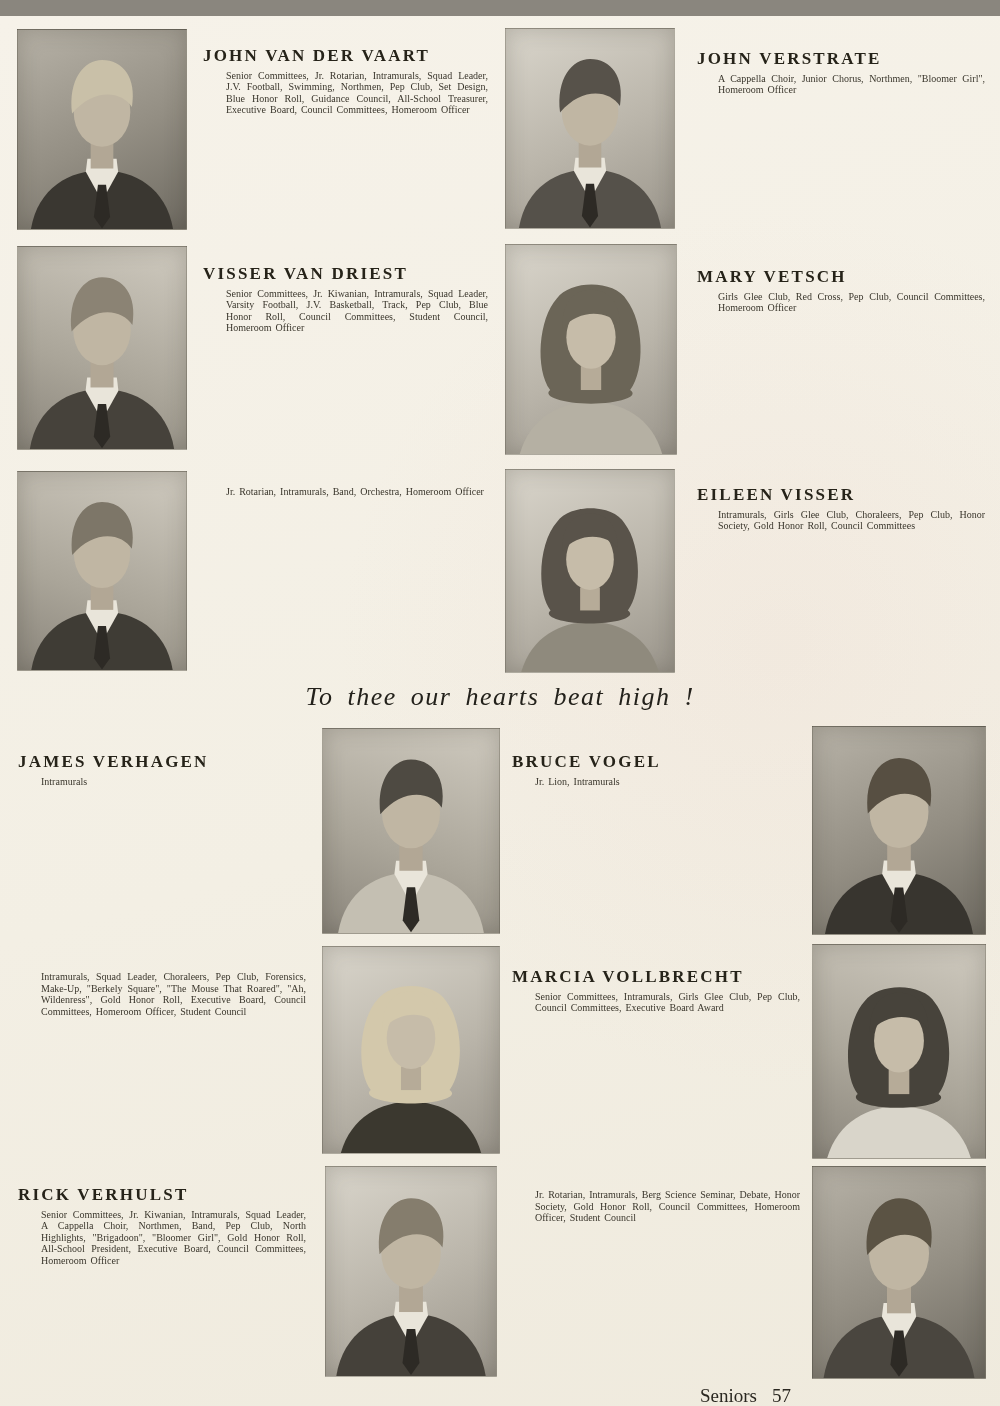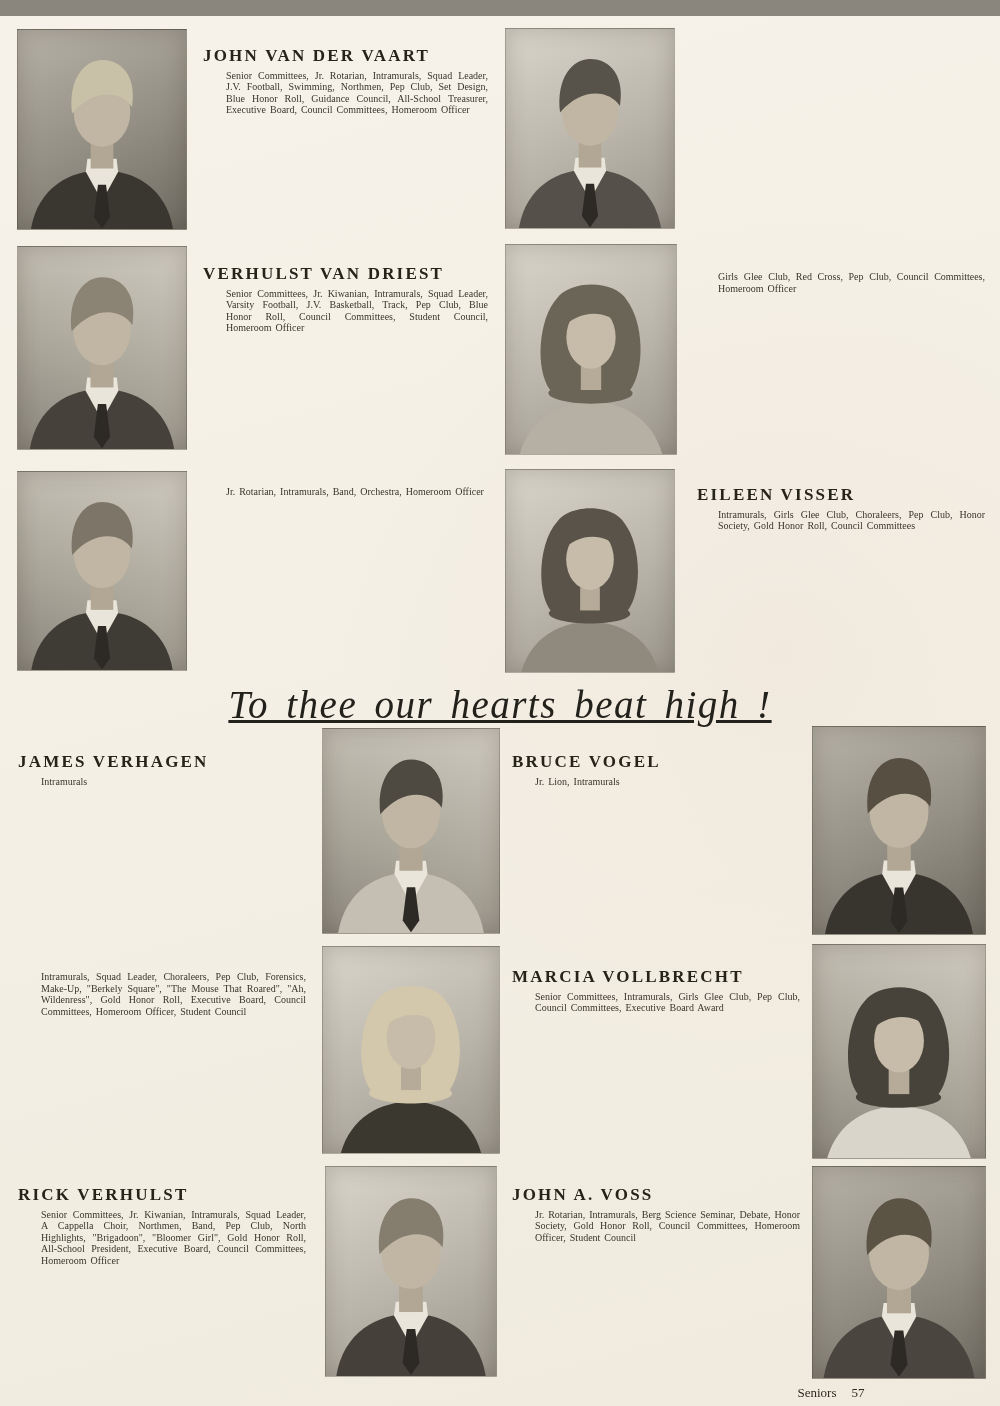--- a/index.html
+++ b/index.html
@@ -48,31 +48,30 @@
     line-height:1.16;
     text-align:justify;
     word-spacing:1.5px;
     color:#3a362c;
   }
   .quote{
     position:absolute;
     top:666px;left:0;width:1000px;
     text-align:center;
     font-style:italic;
-    font-size:39px;
+    font-size:26px;
     letter-spacing:1.5px;
     word-spacing:6px;
     color:#23211b;
-    text-decoration:underline;
   }
   .footer{
     position:absolute;
     top:1369px;left:700px;width:262px;
-    text-align:center;
-    font-size:13px;
+    text-align:left;
+    font-size:19px;
     color:#2b2821;
   }
   .footer .pagenum{margin-left:15px;}
   .defs{position:absolute;width:0;height:0;overflow:hidden;}
 </style>
 </head>
 <body>
 
 <svg class="defs" aria-hidden="true">
   <defs>
@@ -124,25 +123,30 @@
   <div class="photo" style="left:505px;top:453px;width:168px;height:202px">
     <svg style="--hair:#59534a;--suit:#8f8a7d;">
         <use href="#female-portrait"></use>
       </svg>
   </div>
 
   <div class="entry" style="left:203px;top:30px;width:300px">
     <h3 class="student-name">JOHN VAN DER VAART</h3>
     <p class="activities" style="width:262px">Senior Committees, Jr. Rotarian, Intramurals, Squad Leader, J.V. Football, Swimming, Northmen, Pep Club, Set Design, Blue Honor Roll, Guidance Council, All-School Treasurer, Executive Board, Council Committees, Homeroom Officer</p>
   </div>
+  <div class="entry" style="left:697px;top:33px;width:296px">
+    <h3 class="student-name">JOHN VERSTRATE</h3>
+    <p class="activities" style="width:267px;margin-left:21px">A Cappella Choir, Junior Chorus, Northmen, "Bloomer Girl", Homeroom Officer</p>
+  </div>
   <div class="entry" style="left:203px;top:248px;width:300px">
-    <h3 class="student-name">VERHULST VAN DRIEST</h3>
+    <h3 class="student-name">VISSER VAN DRIEST</h3>
     <p class="activities" style="width:262px">Senior Committees, Jr. Kiwanian, Intramurals, Squad Leader, Varsity Football, J.V. Basketball, Track, Pep Club, Blue Honor Roll, Council Committees, Student Council, Homeroom Officer</p>
   </div>
   <div class="entry" style="left:697px;top:251px;width:296px">
+    <h3 class="student-name">MARY VETSCH</h3>
     <p class="activities" style="width:267px;margin-left:21px">Girls Glee Club, Red Cross, Pep Club, Council Committees, Homeroom Officer</p>
   </div>
   <div class="entry" style="left:203px;top:466px;width:300px">
     <p class="activities" style="width:262px">Jr. Rotarian, Intramurals, Band, Orchestra, Homeroom Officer</p>
   </div>
   <div class="entry" style="left:697px;top:469px;width:296px">
     <h3 class="student-name">EILEEN VISSER</h3>
     <p class="activities" style="width:267px;margin-left:21px">Intramurals, Girls Glee Club, Choraleers, Pep Club, Honor Society, Gold Honor Roll, Council Committees</p>
   </div>
 
@@ -192,21 +196,20 @@
   </div>
   <div class="entry" style="left:512px;top:951px;width:300px">
     <h3 class="student-name">MARCIA VOLLBRECHT</h3>
     <p class="activities" style="width:265px">Senior Committees, Intramurals, Girls Glee Club, Pep Club, Council Committees, Executive Board Award</p>
   </div>
   <div class="entry" style="left:18px;top:1169px;width:300px">
     <h3 class="student-name">RICK VERHULST</h3>
     <p class="activities" style="width:265px">Senior Committees, Jr. Kiwanian, Intramurals, Squad Leader, A Cappella Choir, Northmen, Band, Pep Club, North Highlights, "Brigadoon", "Bloomer Girl", Gold Honor Roll, All-School President, Executive Board, Council Committees, Homeroom Officer</p>
   </div>
   <div class="entry" style="left:512px;top:1169px;width:300px">
-    <h3 class="student-name">JOHN A. VOSS</h3>
     <p class="activities" style="width:265px">Jr. Rotarian, Intramurals, Berg Science Seminar, Debate, Honor Society, Gold Honor Roll, Council Committees, Homeroom Officer, Student Council</p>
   </div>
 
   <div class="footer">
     <span>Seniors</span><span class="pagenum">57</span>
   </div>
 
 </div>
 
 </body></html>

